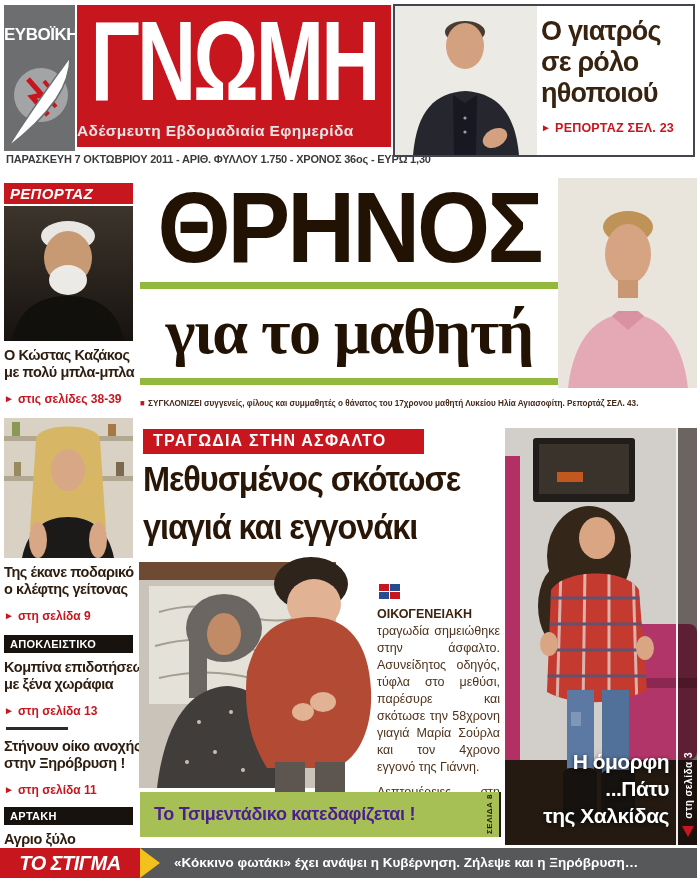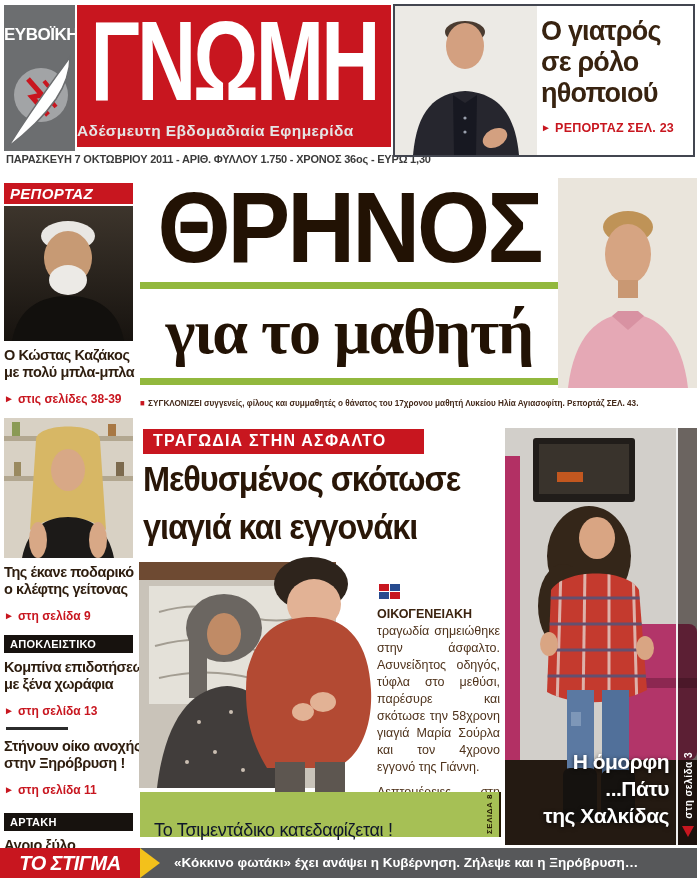--- a/index.html
+++ b/index.html
@@ -65,21 +65,21 @@
     letter-spacing:-1.2px;transform:scaleX(0.93);transform-origin:left top;white-space:nowrap;
   }
   .photo-grandma{left:139px;top:562px}
   .photo-toddler{left:237px;top:550px}
   .flag-icon{left:379px;top:584px;width:22px;height:16px}
   .flag-icon div{float:left;width:10px;height:7px;margin:0 1px 1px 0}
   .trag-body{left:377px;top:606px;width:123px;font-size:12.5px;line-height:17px;color:#4e321b;text-align:justify}
   .trag-body .lead-word{font-weight:900;color:#3c2410}
   .trag-body p{margin:0 0 8px 0}
   .green-banner{left:140px;top:792px;width:361px;height:45px;background:#a6c055}
-  .banner-text{position:absolute;left:14px;top:16px;line-height:45px;font-size:18px;font-weight:400;color:#0f172a;letter-spacing:-0.3px;white-space:nowrap}
+  .banner-text{position:absolute;left:14px;top:0;line-height:45px;font-size:18px;font-weight:700;color:#4c1d95;letter-spacing:-0.3px;white-space:nowrap}
   .banner-page{
     position:absolute;right:0;top:0;width:18px;height:45px;border-left:2px solid #241a03;
     writing-mode:vertical-rl;transform:rotate(180deg);font-size:8px;font-weight:700;color:#241a03;
     text-align:center;line-height:18px;letter-spacing:0.5px;
   }
 
   
   .girl-box{left:505px;top:428px;width:192px;height:417px;overflow:hidden;background:#d2cfca}
   .girl-caption{
     position:absolute;right:28px;bottom:16px;text-align:right;color:#fff;font-size:21px;font-weight:900;
@@ -201,21 +201,21 @@
   <div class="side-divider"></div>
 
   <div class="side-caption" style="margin-top:8px">
     <div>Στήνουν οίκο ανοχής</div>
     <div>στην Ξηρόβρυση !</div>
   </div>
   <div class="side-ref">
     <span class="arrow">►</span><span>στη σελίδα 11</span>
   </div>
 
-  <div class="side-header-black" style="margin-top:16px">ΑΡΤΑΚΗ</div>
+  <div class="side-header-black" style="margin-top:10px">ΑΡΤΑΚΗ</div>
   <div class="side-caption">
     <div>Αγριο ξύλο</div>
     <div>από χούλιγκανς</div>
   </div>
   <div class="side-ref">
     <span class="arrow">►</span><span>στη σελίδα 40</span>
   </div>
 </div>
 
 <div class="abs lead-h1">ΘΡΗΝΟΣ</div>

